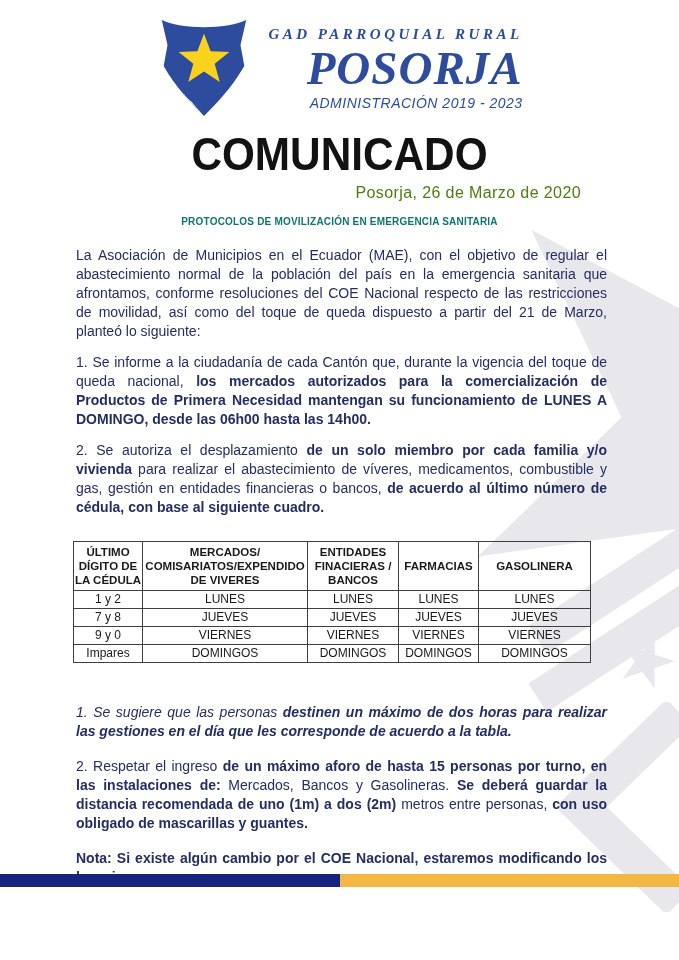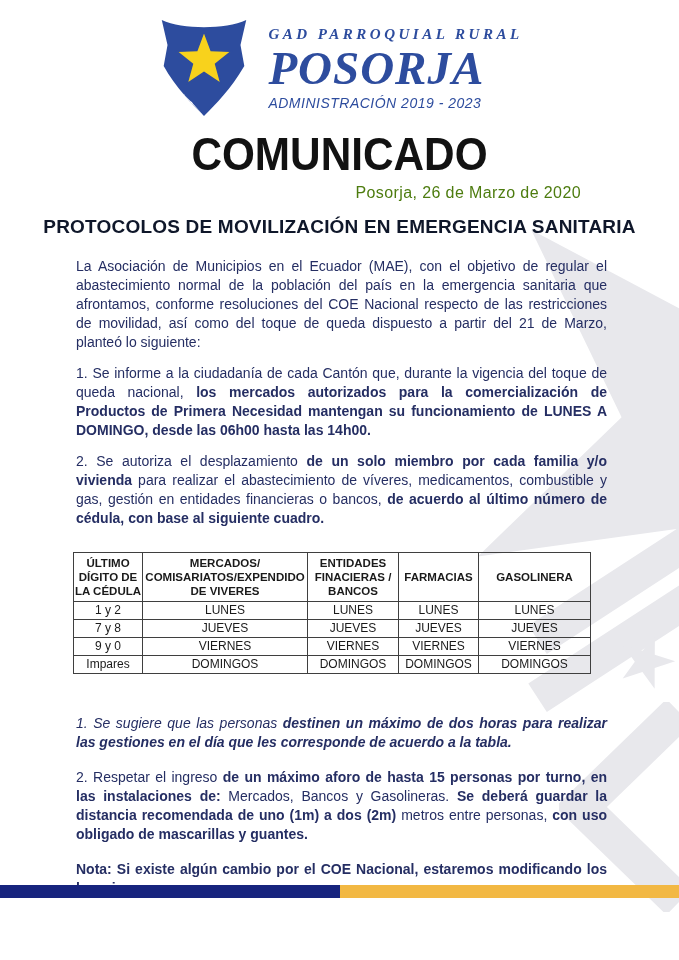--- a/index.html
+++ b/index.html
@@ -26,21 +26,21 @@
     background: #e8e8ec; transform: rotate(18deg);
     clip-path: polygon(50% 0%, 61% 35%, 98% 35%, 68% 57%, 79% 91%, 50% 70%, 21% 91%, 32% 57%, 2% 35%, 39% 35%);
   }
   .wm-chevron { right: 0; top: 702px; }
   
   .doc { position: relative; z-index: 1; }
   .logo-header {
     padding-top: 12px; height: 124px;
     display: flex; justify-content: center; align-items: center; gap: 16px;
   }
-  .logo-text { text-align: left; color: #2d4c9e; }
+  .logo-text { text-align: right; color: #2d4c9e; }
   .logo-org {
     font-family: "Liberation Serif", serif;
     font-style: italic; font-weight: 700;
     font-size: 15px; letter-spacing: 3.5px; white-space: nowrap;
   }
   .logo-name {
     font-family: "Liberation Serif", serif;
     font-style: italic; font-weight: 700;
     font-size: 47px; line-height: 50px; letter-spacing: 1px;
   }
@@ -54,22 +54,22 @@
     font-size: 46px; line-height: 48px; font-weight: 700;
     letter-spacing: 0px; color: #121212;
     transform: scaleX(.92);
   }
   .doc-date {
     margin: 6px 98px 0 0; text-align: right;
     font-size: 16px; letter-spacing: .4px; color: #4d7c0f;
   }
   .protocol-heading {
     margin-top: 14px; text-align: center;
-    font-size: 19px; font-weight: 700; letter-spacing: .2px;
-    color: #0f172a;
+    font-size: 10px; font-weight: 700; letter-spacing: .2px;
+    color: #0f766e;
   }
   
   .para {
     margin: 12px 72px 0 76px;
     font-size: 14px; line-height: 19px;
     text-align: justify; color: #252e63;
   }
   .para.intro { margin-top: 19px; }
   .para .b { font-weight: 700; }
   .para.sug1 { margin-top: 40px; font-style: italic; }

